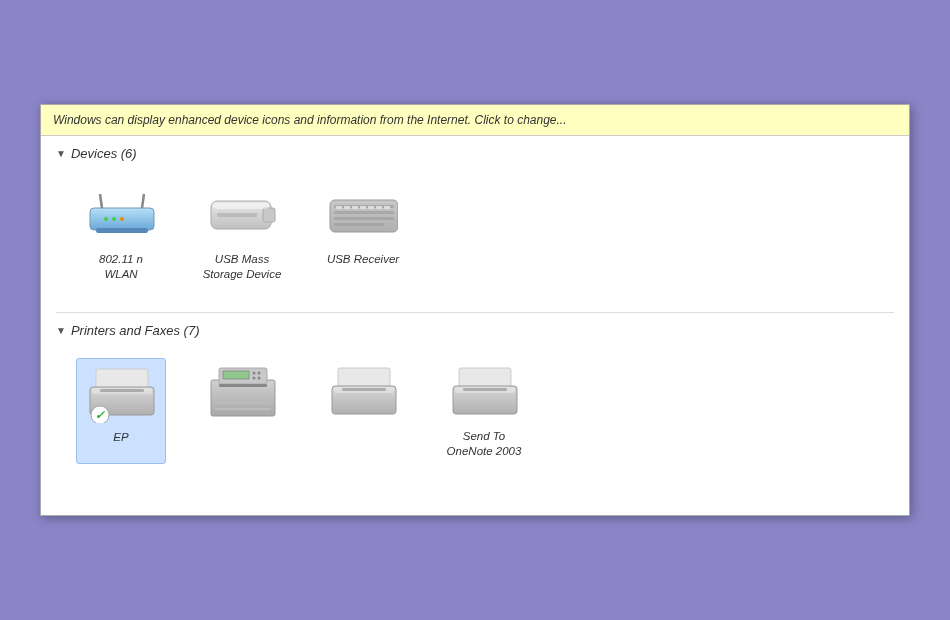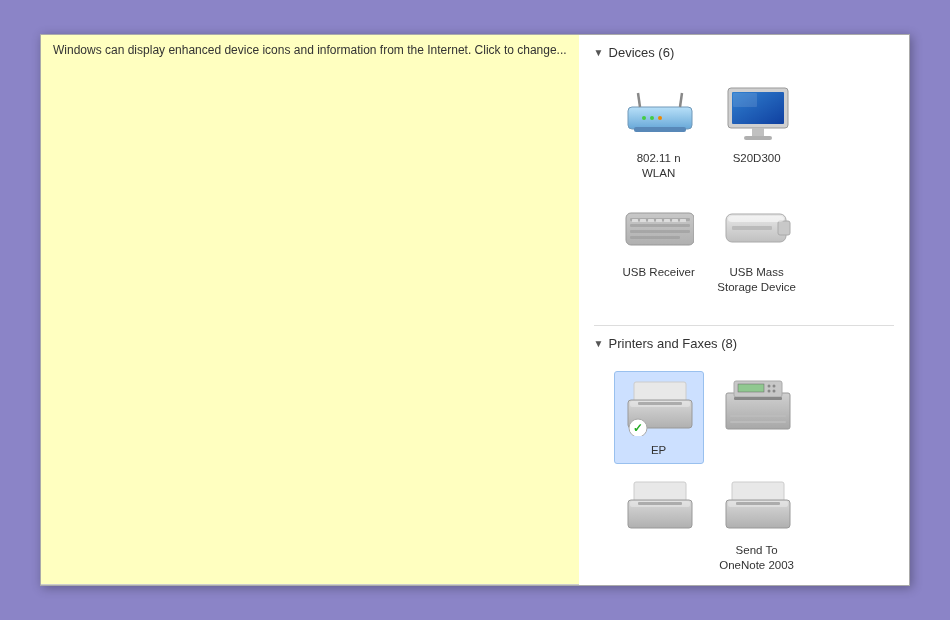--- a/index.html
+++ b/index.html
@@ -8,26 +8,27 @@
       height: 620px;
       background: #8b84c7;
       display: flex;
       align-items: center;
       justify-content: center;
       font-family: 'Segoe UI', Tahoma, Arial, sans-serif;
       font-size: 12px;
     }
     .window {
       width: 870px;
-      height: 552px;
+      height: 412px;
       background: #fff;
       border: 1px solid #aaa;
       display: flex;
-      flex-direction: row;
+      flex-direction: column;
       box-shadow: 2px 2px 10px rgba(0,0,0,0.3);
+      font-style: italic;
     }
     .info-bar {
       background: #ffffc0;
       border-bottom: 1px solid #ccc;
       padding: 8px 12px;
       font-size: 12px;
       color: #333;
       cursor: pointer;
     }
     .content {
@@ -45,21 +46,21 @@
       font-size: 13px;
       font-weight: normal;
     }
     .section-header .triangle {
       color: #555;
       font-size: 10px;
     }
     .devices-grid {
       display: flex;
       flex-wrap: wrap;
-      gap: 8px;
+      gap: 31px;
       padding: 10px 20px 15px;
       margin-bottom: 10px;
     }
     .device-item {
       display: flex;
       flex-direction: column;
       align-items: center;
       width: 90px;
       cursor: pointer;
       padding: 5px;
@@ -154,42 +155,41 @@
             <circle cx="28" cy="29" r="2" fill="#44cc44"></circle>
             <circle cx="36" cy="29" r="2" fill="#ee8800"></circle>
 
             <rect x="10" y="38" width="52" height="5" rx="2" fill="#5888b8"></rect>
           </svg>
         </div>
         <span class="device-label">802.11 n WLAN</span>
       </div>
 
 
-      <div class="device-item">
-        <div class="icon-container">
-          <svg width="72" height="58">
-            <defs>
-              <linearGradient id="screenGrad" x1="0" y1="0" x2="1" y2="1">
-                <stop offset="0%" stop-color="#3080d0"></stop>
-                <stop offset="100%" stop-color="#1040a0"></stop>
-              </linearGradient>
-            </defs>
-
-            <rect x="6" y="2" width="60" height="40" rx="3" fill="#d0d0d0" stroke="#999" stroke-width="1"></rect>
-
-            <rect x="10" y="6" width="52" height="32" rx="1" fill="url(#screenGrad)"></rect>
-
-            <rect x="11" y="7" width="24" height="14" fill="rgba(255,255,255,0.12)" rx="1"></rect>
-
-            <rect x="30" y="42" width="12" height="8" fill="#c0c0c0"></rect>
-
-            <rect x="22" y="50" width="28" height="4" rx="2" fill="#b0b0b0"></rect>
-          </svg>
-        </div>
-        <span class="device-label">S20D300</span>
+
+      <div class="device-item">
+        <div class="icon-container">
+          <svg width="72" height="50">
+            <defs>
+              <linearGradient id="usbGrad" x1="0" y1="0" x2="0" y2="1">
+                <stop offset="0%" stop-color="#e8e8e8"></stop>
+                <stop offset="100%" stop-color="#c0c0c0"></stop>
+              </linearGradient>
+            </defs>
+
+            <rect x="4" y="10" width="60" height="28" rx="6" fill="url(#usbGrad)" stroke="#aaa" stroke-width="1"></rect>
+
+            <rect x="56" y="17" width="12" height="14" rx="2" fill="#c8c8c8" stroke="#aaa" stroke-width="1"></rect>
+
+            <rect x="10" y="22" width="40" height="4" rx="1" fill="#bbb"></rect>
+
+            <rect x="6" y="12" width="56" height="6" rx="4" fill="rgba(255,255,255,0.5)"></rect>
+          </svg>
+        </div>
+        <span class="device-label">USB Mass<br>Storage Device</span>
       </div>
 
       <div class="device-item">
         <div class="icon-container">
           <svg width="72" height="36">
             <defs>
               <linearGradient id="kbGrad" x1="0" y1="0" x2="0" y2="1">
                 <stop offset="0%" stop-color="#c8c8c8"></stop>
                 <stop offset="100%" stop-color="#b0b0b0"></stop>
               </linearGradient>
@@ -205,49 +205,27 @@
             <rect x="16" y="8" width="6" height="3" rx="0.5" fill="#ddd"></rect>
             <rect x="24" y="8" width="6" height="3" rx="0.5" fill="#ddd"></rect>
             <rect x="32" y="8" width="6" height="3" rx="0.5" fill="#ddd"></rect>
             <rect x="40" y="8" width="6" height="3" rx="0.5" fill="#ddd"></rect>
             <rect x="48" y="8" width="6" height="3" rx="0.5" fill="#ddd"></rect>
             <rect x="56" y="8" width="6" height="3" rx="0.5" fill="#ddd"></rect>
           </svg>
         </div>
         <span class="device-label">USB Receiver</span>
       </div>
-
-      <div class="device-item">
-        <div class="icon-container">
-          <svg width="72" height="50">
-            <defs>
-              <linearGradient id="usbGrad" x1="0" y1="0" x2="0" y2="1">
-                <stop offset="0%" stop-color="#e8e8e8"></stop>
-                <stop offset="100%" stop-color="#c0c0c0"></stop>
-              </linearGradient>
-            </defs>
-
-            <rect x="4" y="10" width="60" height="28" rx="6" fill="url(#usbGrad)" stroke="#aaa" stroke-width="1"></rect>
-
-            <rect x="56" y="17" width="12" height="14" rx="2" fill="#c8c8c8" stroke="#aaa" stroke-width="1"></rect>
-
-            <rect x="10" y="22" width="40" height="4" rx="1" fill="#bbb"></rect>
-
-            <rect x="6" y="12" width="56" height="6" rx="4" fill="rgba(255,255,255,0.5)"></rect>
-          </svg>
-        </div>
-        <span class="device-label">USB Mass<br>Storage Device</span>
-      </div>
     </div>
 
     <hr class="divider">
 
     <div class="section-header">
       <span class="triangle">▼</span>
-      <span>Printers and Faxes (8)</span>
+      <span>Printers and Faxes (7)</span>
     </div>
 
     <div class="devices-grid" style="position:relative;">
 
       <div class="device-item selected">
         <div class="icon-container">
           <svg width="72" height="58">
             <defs>
               <linearGradient id="printerGrad" x1="0" y1="0" x2="0" y2="1">
                 <stop offset="0%" stop-color="#d8d8d8"></stop>

